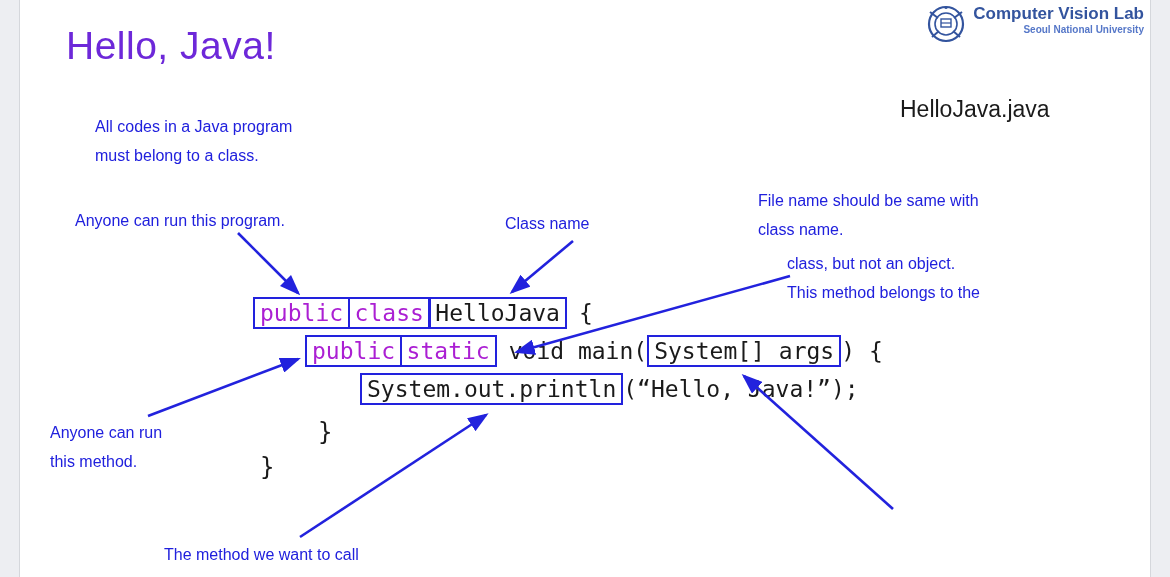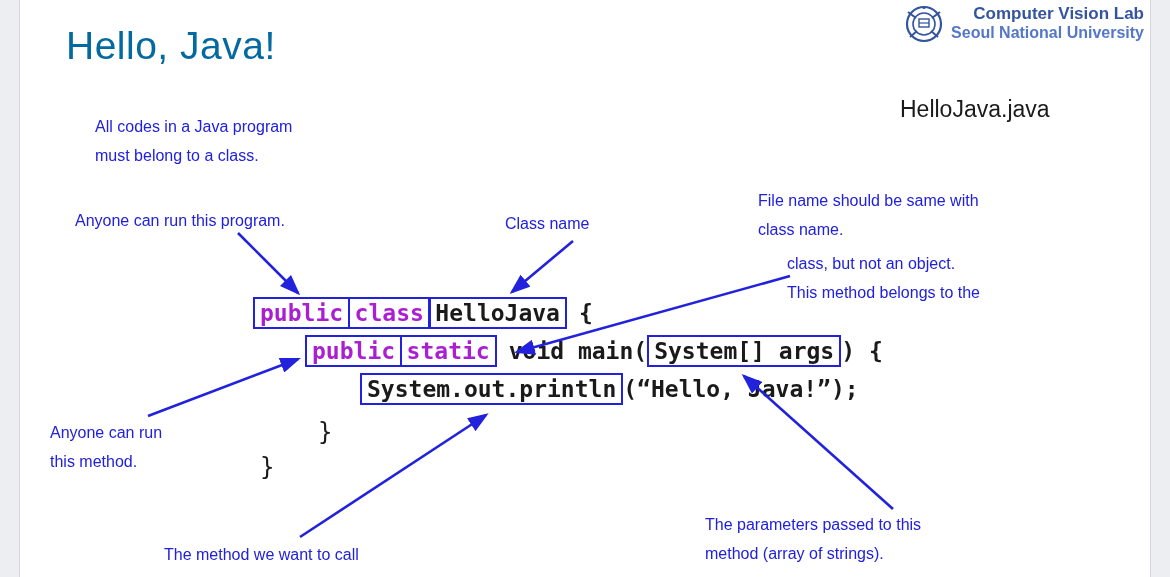--- a/index.html
+++ b/index.html
@@ -9,44 +9,44 @@
     background:#ffffff;
     overflow:hidden;
     font-family:"Liberation Sans", sans-serif;
   }
   .edge-strip{position:absolute;top:0;bottom:0;width:19px;background:#edeef2;}
   #edge-left{left:0;border-right:1px solid #d5d7dc;}
   #edge-right{right:0;border-left:1px solid #d5d7dc;}
 
   .title{
     position:absolute;left:66px;top:24px;
-    font-size:39px;color:#0369a1;letter-spacing:0.5px;
+    font-size:39px;color:#6d28d9;letter-spacing:0.5px;
   }
 
   
   .logo-wrap{position:absolute;top:4px;right:26px;display:flex;gap:7px;align-items:flex-start;}
   .logo-text{display:flex;flex-direction:column;align-items:flex-end;}
   .logo-line1{font-size:17px;font-weight:600;color:#33549e;white-space:nowrap;}
   .logo-line1 .vision{font-weight:800;}
-  .logo-line2{font-size:16px;font-weight:700;color:#5577c8;margin-top:0px;}
+  .logo-line2{font-size:10px;font-weight:700;color:#5577c8;margin-top:0px;}
 
   .ann{
     position:absolute;color:#2020dd;
     font-size:16px;line-height:29px;white-space:nowrap;
   }
   .filename{
     position:absolute;left:900px;top:96px;
     font-size:23px;color:#1a1a1a;white-space:nowrap;
   }
 
   .code-line{
     position:absolute;
     font-family:"DejaVu Sans Mono", monospace;
     font-size:23px;color:#1a1a1a;white-space:pre;
-    display:flex;align-items:center;font-weight:bold;
+    display:flex;align-items:center;
   }
   .tok{display:inline-block;}
   .box{
     display:inline-block;
     border:2.5px solid #2222dd;
     padding:1px 5px;
     background:transparent;
   }
   .box + .box{margin-left:-2.5px;}
   .kw{color:#ab1fd3;}
@@ -113,24 +113,20 @@
     <div>This method belongs to the</div>
   </div>
 
   <div class="ann" style="left:50px;top:418px;">
     <div>Anyone can run</div>
     <div>this method.</div>
   </div>
 
   <div class="ann" style="left:164px;top:540px;">The method we want to call</div>
 
-  <div class="ann" style="left:705px;top:510px;">
-    <div>The parameters passed to this</div>
-    <div>method (array of strings).</div>
-  </div>
 
   <div class="code-line" style="left:253px;top:297px;">
     <span class="tok box kw">public</span><span class="tok box kw">class</span><span class="tok box">HelloJava</span><span class="tok gap-left">{</span>
   </div>
 
   <div class="code-line" style="left:305px;top:335px;">
     <span class="tok box kw">public</span><span class="tok box kw">static</span><span class="tok gap-left">void main(</span><span class="tok box">System[] args</span><span class="tok">) {</span>
   </div>
 
   <div class="code-line" style="left:360px;top:373px;">

